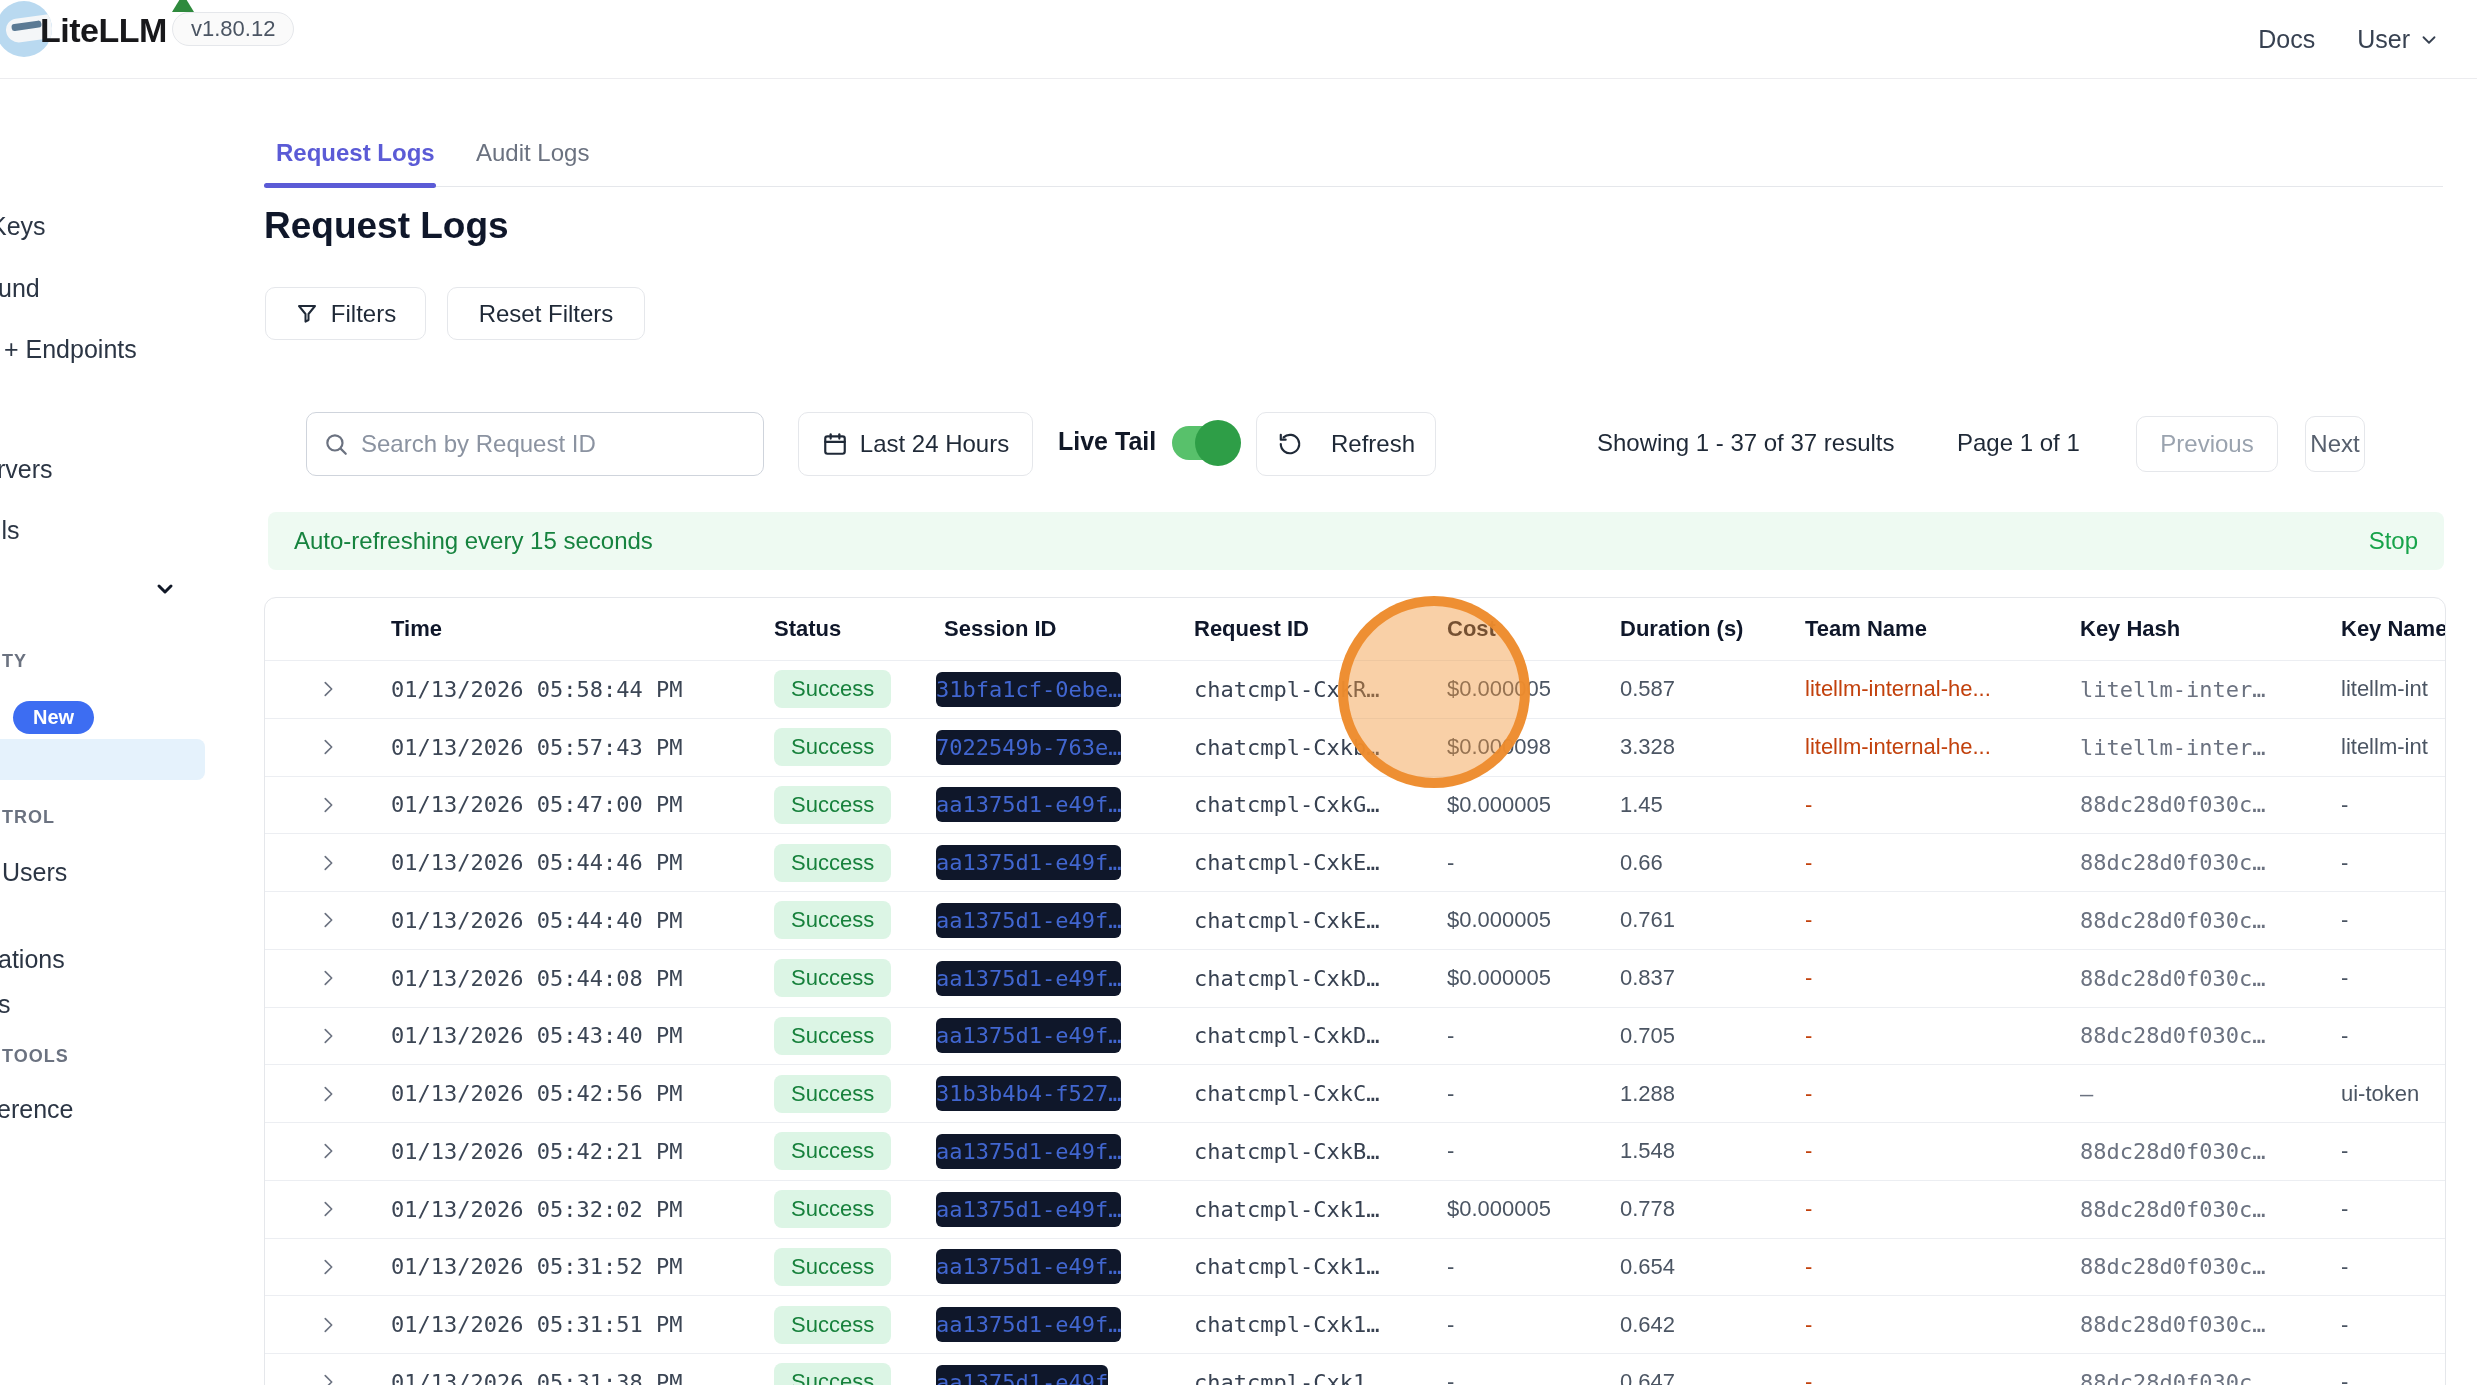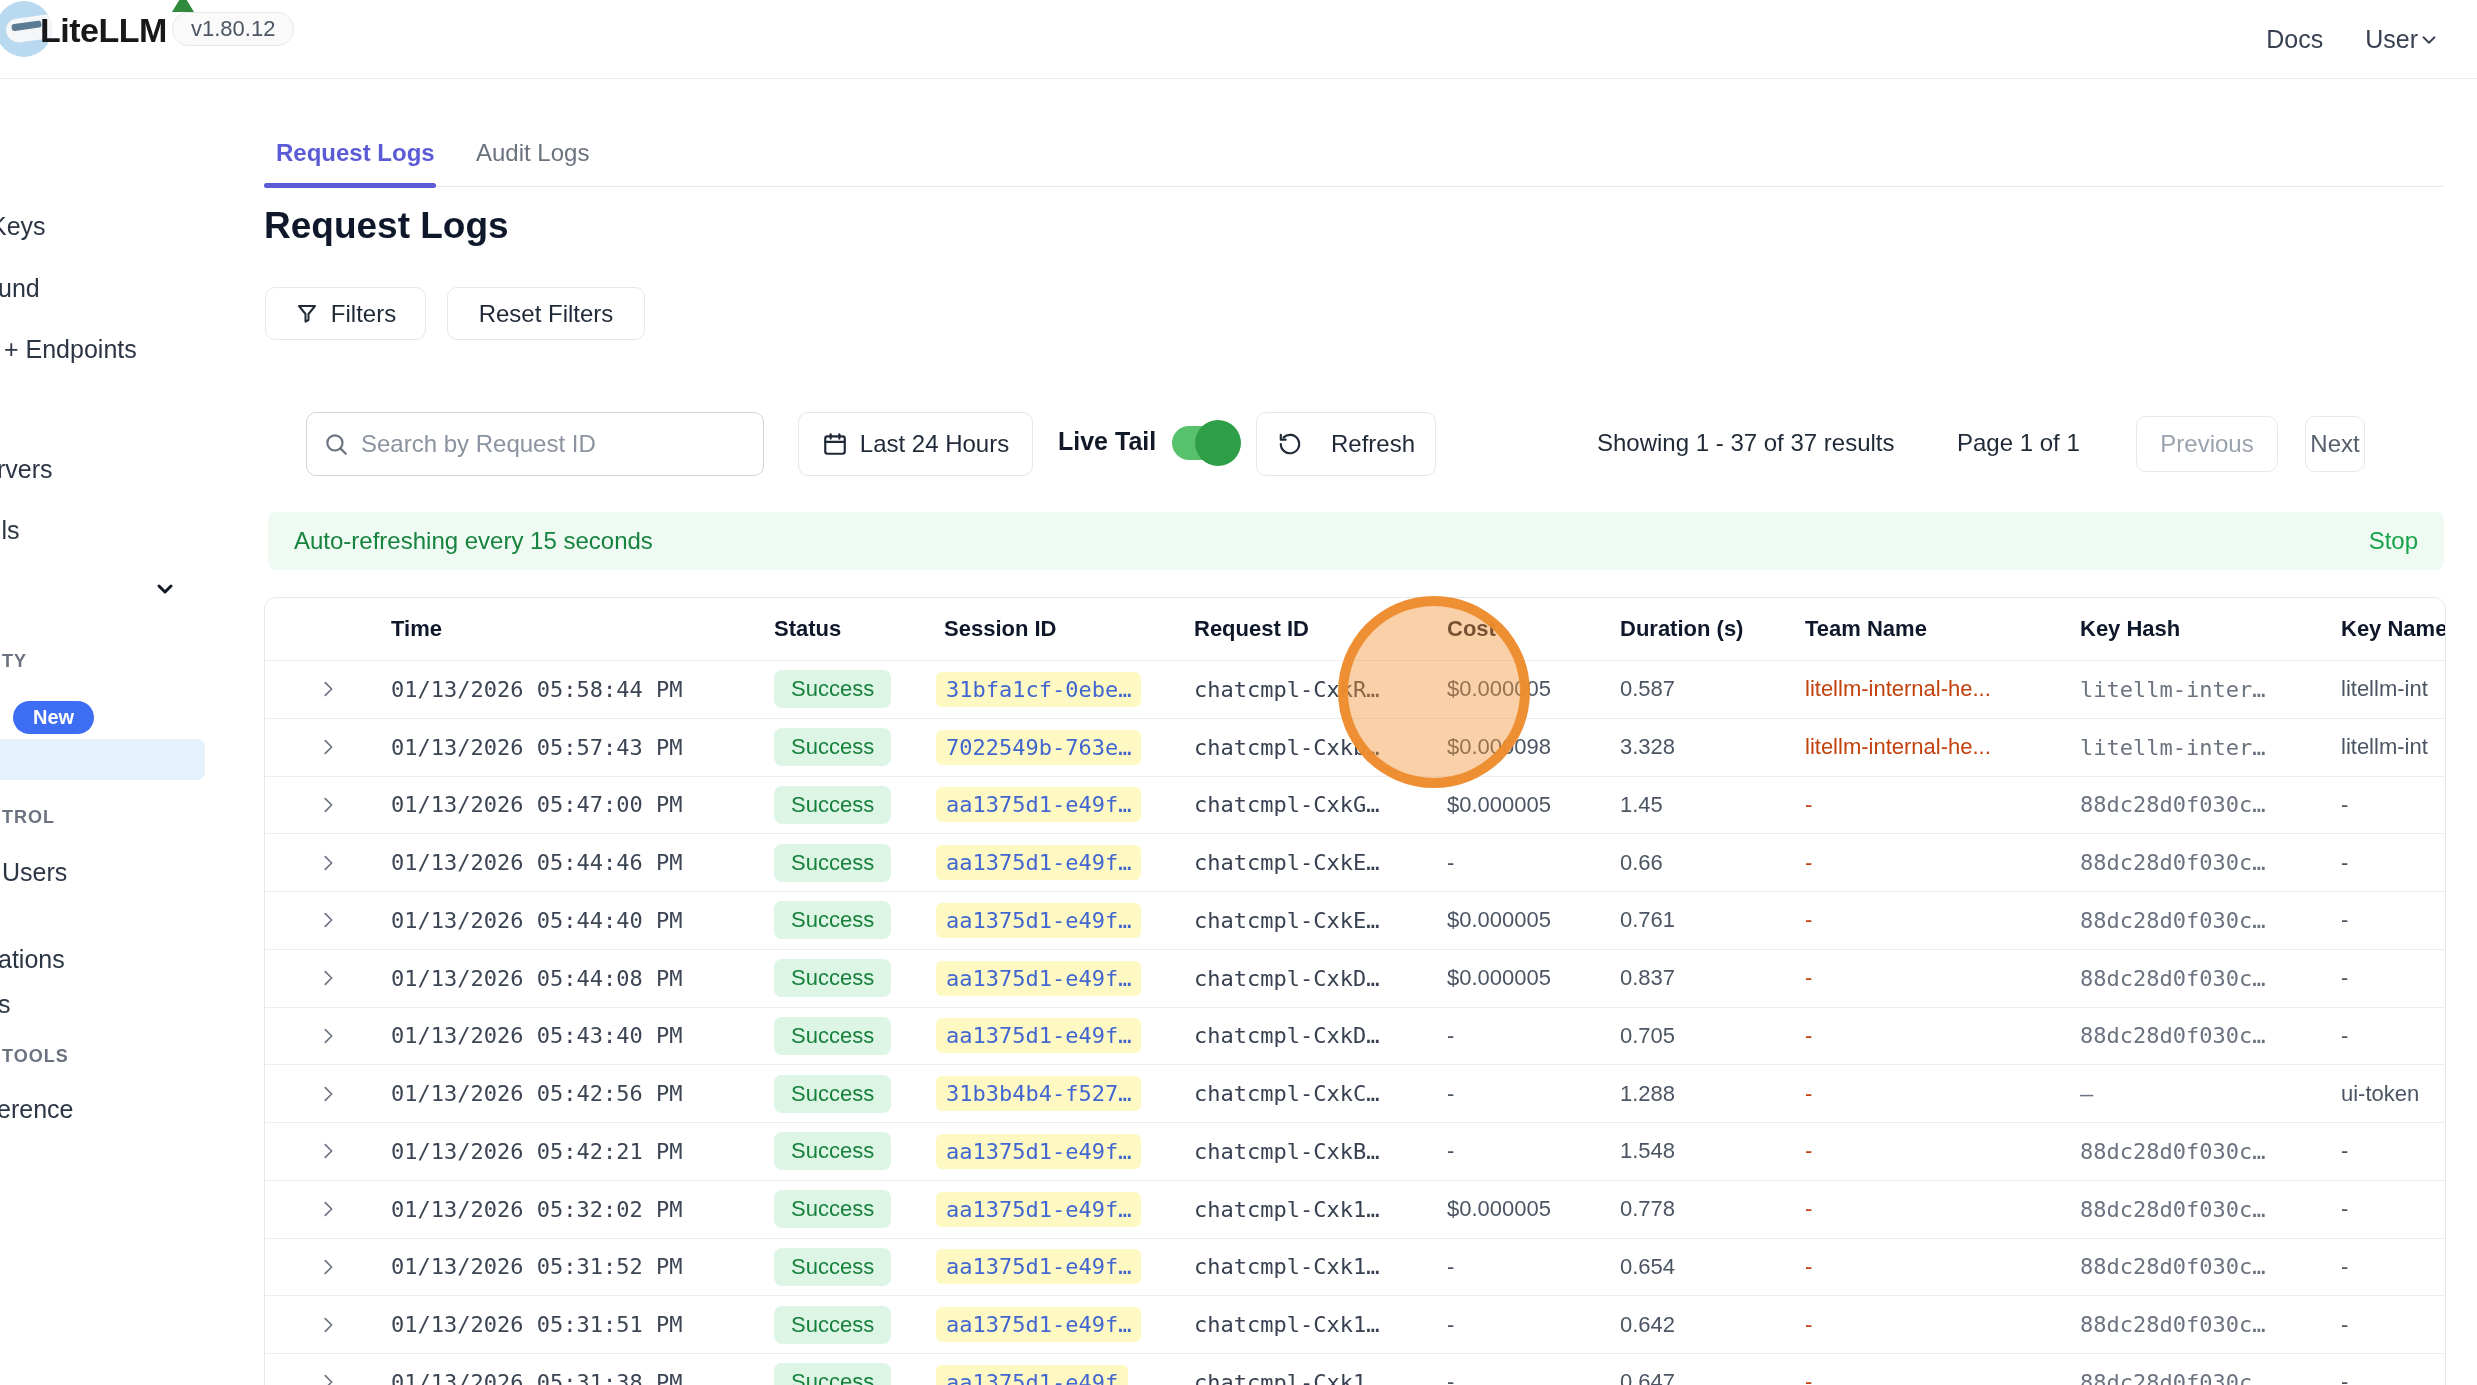--- a/index.html
+++ b/index.html
@@ -10,21 +10,21 @@
 
   
   .top-header { position:absolute; left:0; top:0; width:2477px; height:79px; background:#fff; border-bottom:1px solid #ececef; z-index:5; }
   .logo-circle { position:absolute; left:-4px; top:1px; width:56px; height:56px; border-radius:50%; background:#b9d9f0; overflow:hidden; }
   .logo-train { position:absolute; left:10px; top:16px; width:46px; height:24px; background:#f4f6f8; border-radius:12px 4px 4px 14px; transform:rotate(-8deg); }
   .logo-train:before { content:""; position:absolute; left:6px; top:5px; width:30px; height:7px; background:#5b7a94; border-radius:3px; }
   .logo-text { position:absolute; left:40px; top:11px; font-size:34px; font-weight:700; color:#18181b; letter-spacing:-0.5px; }
   .tree { position:absolute; left:172px; top:-6px; width:0; height:0; border-left:11px solid transparent; border-right:11px solid transparent; border-bottom:18px solid #2f8a3d; }
   .version-badge { position:absolute; left:172px; top:12px; height:34px; padding:0 18px; background:#fafafa; border:1px solid #e5e7eb; border-radius:17px; font-size:22px; color:#4b5563; display:flex; align-items:center; }
   .top-nav { position:absolute; right:37px; top:0; height:79px; display:flex; align-items:center; gap:42px; font-size:25px; color:#374151; }
-  .nav-user { display:flex; align-items:center; }
+  .nav-user { display:flex; align-items:center; gap:8px; }
   .icon-stroke { stroke:currentColor; fill:none; stroke-width:2; stroke-linecap:round; stroke-linejoin:round; }
 
   
   .sidebar { position:absolute; left:0; top:79px; width:258px; height:1306px; background:#fff; }
   .sb-item { position:absolute; left:0; font-size:25px; color:#2b3544; white-space:nowrap; }
   .sb-section { position:absolute; left:2px; font-size:18px; font-weight:700; color:#6b7280; letter-spacing:1px; white-space:nowrap; }
   .sb-keys { top:133px; left:-10px; }
   .sb-und { top:195px; left:-2px; }
   .sb-endpoints { top:256px; left:4px; }
   .sb-rvers { top:376px; left:-3px; }
@@ -74,21 +74,21 @@
 
   
   .table-card { position:absolute; left:0; top:518px; width:2182px; height:792px; background:#fff; border:1px solid #e5e7eb; border-radius:12px 12px 0 0; overflow:hidden; }
   .trow { display:grid; grid-template-columns:110px 383px 170px 250px 253px 173px 185px 275px 261px 1fr; align-items:center; }
   .thead { height:62px; font-weight:700; font-size:22px; color:#0f172a; }
   .tbody .trow { height:57.75px; border-top:1px solid #eceef2; font-size:22px; }
   .cell { padding-left:16px; white-space:nowrap; overflow:hidden; }
   .cell-expand { display:flex; justify-content:center; color:#6b7280; }
   .cell-time { color:#3b4554; font-size:22px; }
   .badge-success { display:inline-block; padding:6px 17px; background:#dcf5e5; color:#17813c; border-radius:8px; font-size:22px; }
-  .session-chip { display:inline-block; margin-left:-8px; padding:5px 10px; background:#fef9c3; color:#4166d0; border-radius:6px; font-size:22px; }
+  .session-chip { display:inline-block; margin-left:-8px; padding:5px 0; background:#0f172a; color:#4166d0; border-radius:6px; font-size:22px; }
   .cell-request { color:#374151; font-size:22px; }
   .cell-cost, .cell-duration { color:#4b5563; }
   .cell-team { color:#c2410c; }
   .cell-hash { color:#6b7280; font-size:22px; }
   .cell-keyname { color:#4b5563; }
 
   
   .click-circle { position:absolute; left:1338px; top:596px; width:192px; height:192px; border-radius:50%; background:rgba(242,150,60,0.45); border:10px solid rgba(238,140,45,0.95); z-index:50; pointer-events:none; }
 </style>
 </head>

